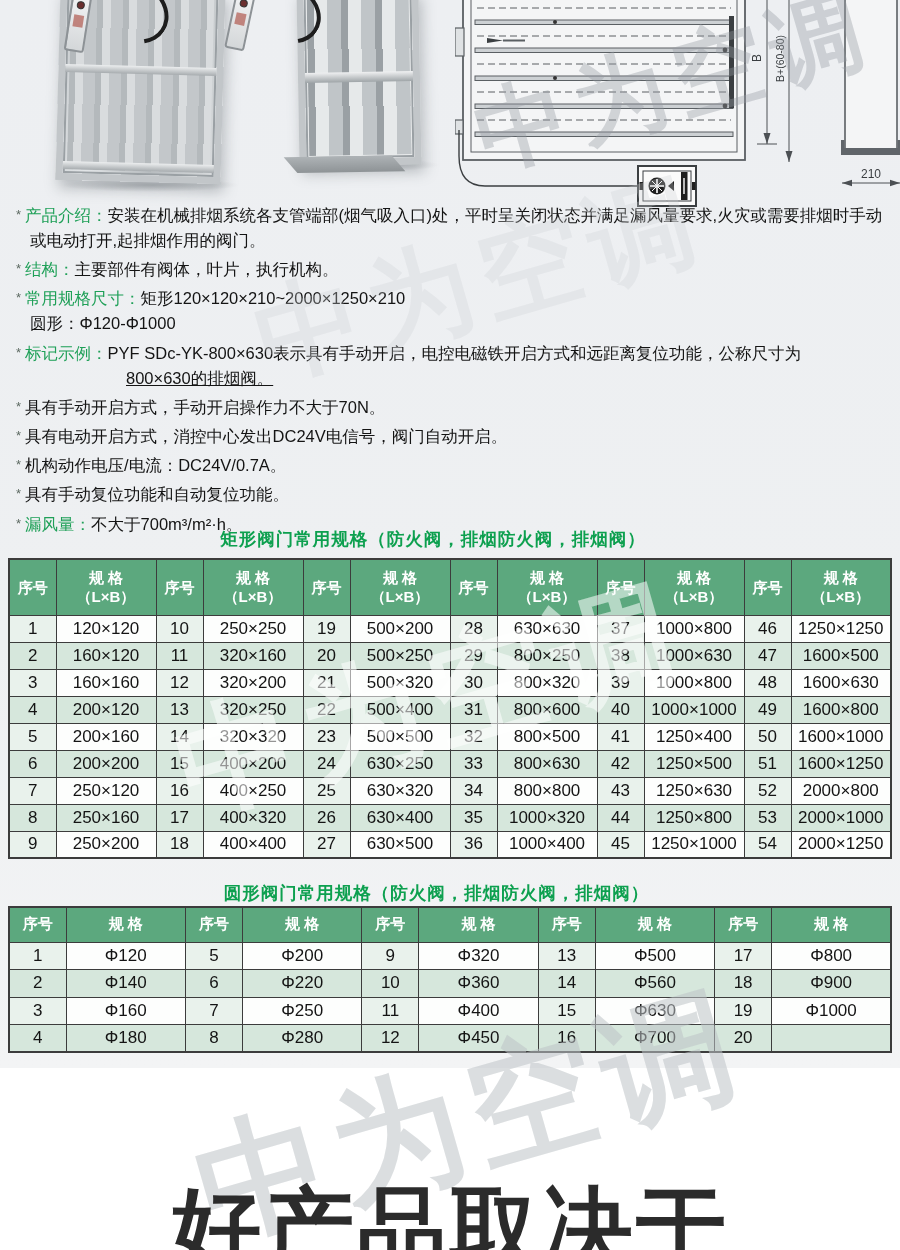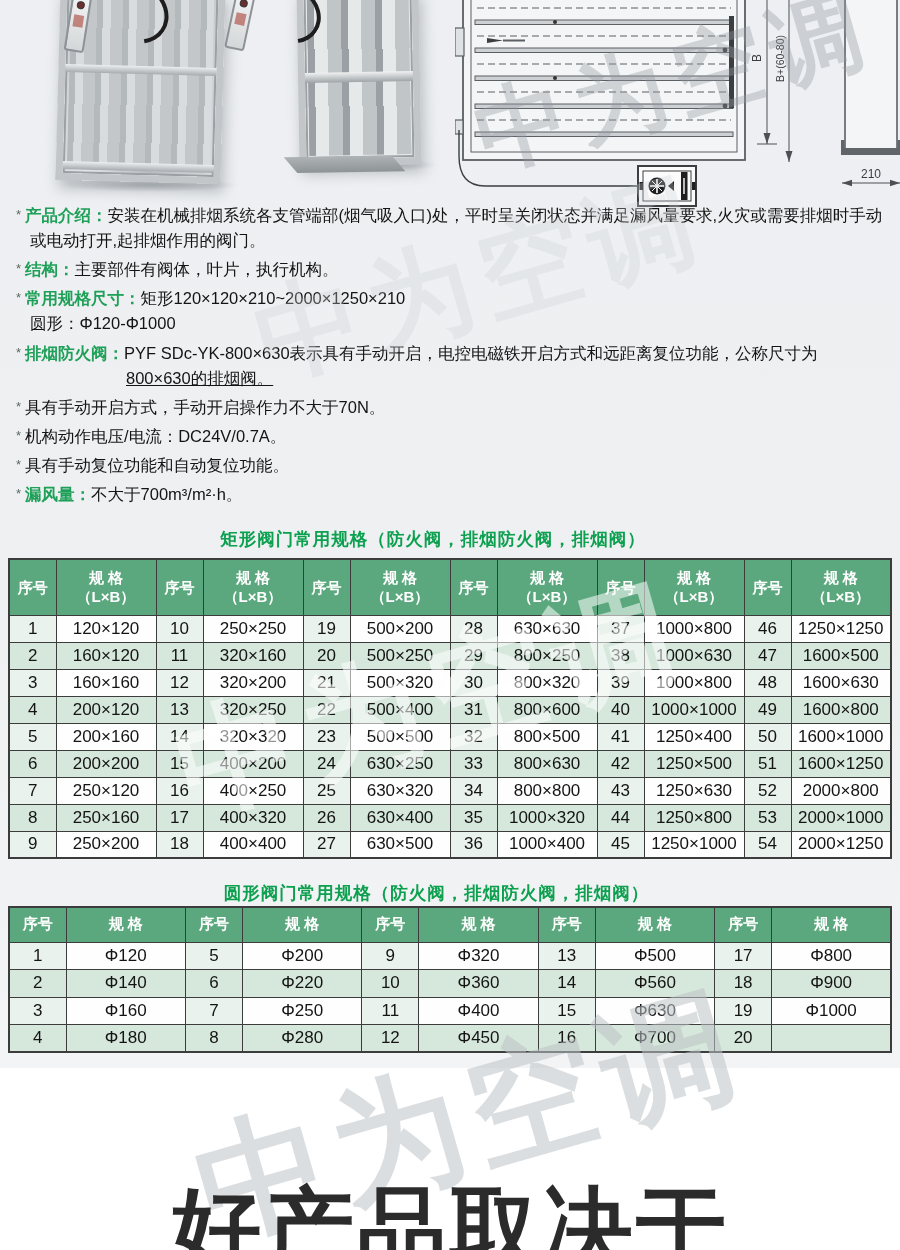--- a/index.html
+++ b/index.html
@@ -50,21 +50,21 @@
   .ps2 { left:290px; top:158px; width:150px; }
 
   
   svg.drawing { position:absolute; left:455px; top:-20px; width:445px; height:230px; }
 
   
   .specs { position:absolute; left:16px; top:202px; width:874px; z-index:2; }
   .spec-item { font-size:16.5px; line-height:25px; color:#141414; margin-bottom:3.2px;
     padding-left:14px; text-indent:-14px; }
   .spec-item .bullet { color:#5d6a62; font-size:13px; margin-right:4px; vertical-align:2px; }
-  .spec-item .lab { color:#1fa058; font-weight:bold; }
+  .spec-item .lab { color:#1fa058; font-weight:normal; }
   .spec-item .cont { display:block; padding-left:0; text-indent:0; }
   .cont-2 { }
   .cont-3 { margin-left:96px;text-decoration:underline; }
 
   
   .tbl-title { position:absolute; width:866px; text-align:center; font-size:17.5px;
     font-weight:bold; color:#0da04f; z-index:2; letter-spacing:1px; }
   .title-rect { top:527px; }
   .title-round { top:881px;padding-left:7px; }
   table.spec-table { position:absolute; left:8px; width:884px; border-collapse:collapse;
@@ -202,22 +202,23 @@
       <rect x="184.5" y="202" width="3.5" height="8" fill="#1f1f1f" stroke="none"></rect>
       <rect x="237" y="202" width="3.5" height="8" fill="#1f1f1f" stroke="none"></rect>
     </g>
   </svg>
 </div>
 
 <div class="specs" id="spec-list">
     <div class="spec-item"><span class="bullet">*</span><span class="lab">产品介绍：</span><span>安装在机械排烟系统各支管端部(烟气吸入口)处，平时呈关闭状态并满足漏风量要求,火灾或需要排烟时手动或电动打开,起排烟作用的阀门。</span></div>
     <div class="spec-item"><span class="bullet">*</span><span class="lab">结构：</span><span>主要部件有阀体，叶片，执行机构。</span></div>
     <div class="spec-item"><span class="bullet">*</span><span class="lab">常用规格尺寸：</span><span>矩形120×120×210~2000×1250×210</span><span class="cont cont-2">圆形：Φ120-Φ1000</span></div>
-    <div class="spec-item"><span class="bullet">*</span><span class="lab">排烟防火阀：</span><span>PYF SDc-YK-800×630表示具有手动开启，电控电磁铁开启方式和远距离复位功能，公称尺寸为</span><span class="cont cont-3">800×630的排烟阀。</span></div>
+    <div class="spec-item"><span class="bullet">*</span><span class="lab">标记示例：</span><span>PYF SDc-YK-800×630表示具有手动开启，电控电磁铁开启方式和远距离复位功能，公称尺寸为</span><span class="cont cont-3">800×630的排烟阀。</span></div>
     <div class="spec-item"><span class="bullet">*</span><span class="lab"></span><span>具有手动开启方式，手动开启操作力不大于70N。</span></div>
+    <div class="spec-item"><span class="bullet">*</span><span class="lab"></span><span>具有电动开启方式，消控中心发出DC24V电信号，阀门自动开启。</span></div>
     <div class="spec-item"><span class="bullet">*</span><span class="lab"></span><span>机构动作电压/电流：DC24V/0.7A。</span></div>
     <div class="spec-item"><span class="bullet">*</span><span class="lab"></span><span>具有手动复位功能和自动复位功能。</span></div>
     <div class="spec-item"><span class="bullet">*</span><span class="lab">漏风量：</span><span>不大于700m³/m²·h。</span></div>
   </div>
 
 <div class="tbl-title title-rect">矩形阀门常用规格（防火阀，排烟防火阀，排烟阀）</div>
 <table class="spec-table t-rect" id="rect-table">
     <thead>
       <tr>
         <th class="no">序号</th>

